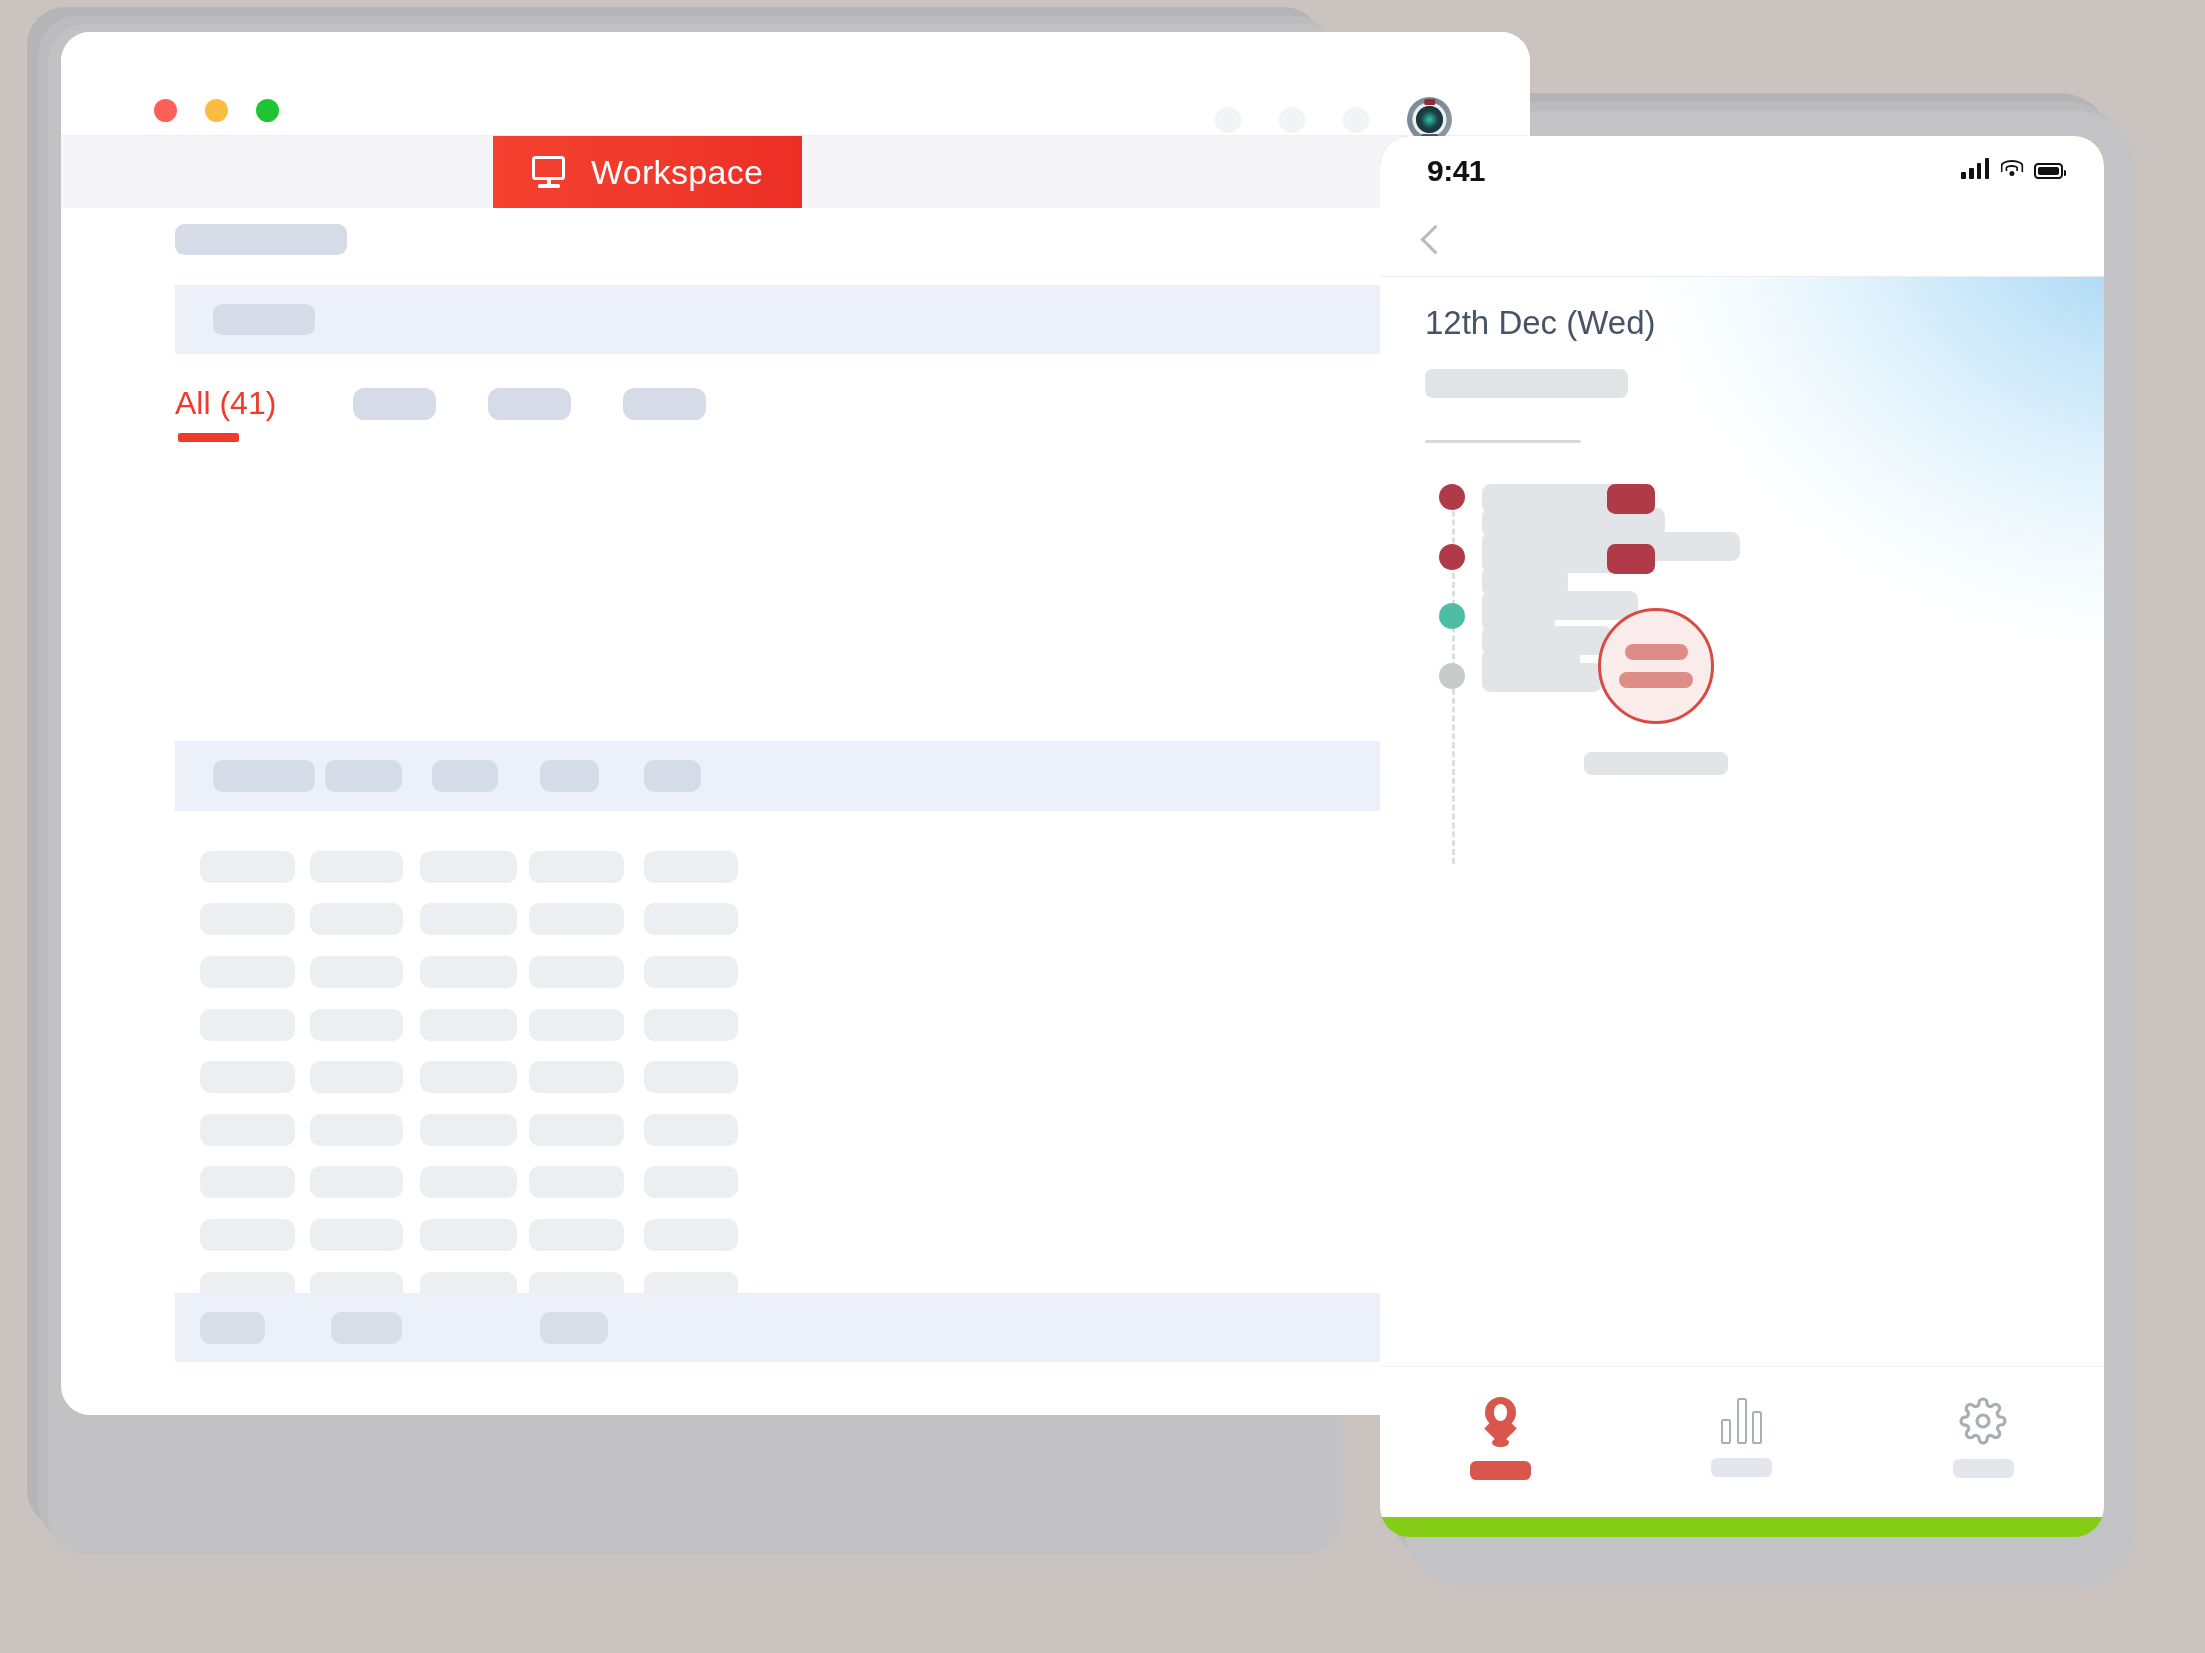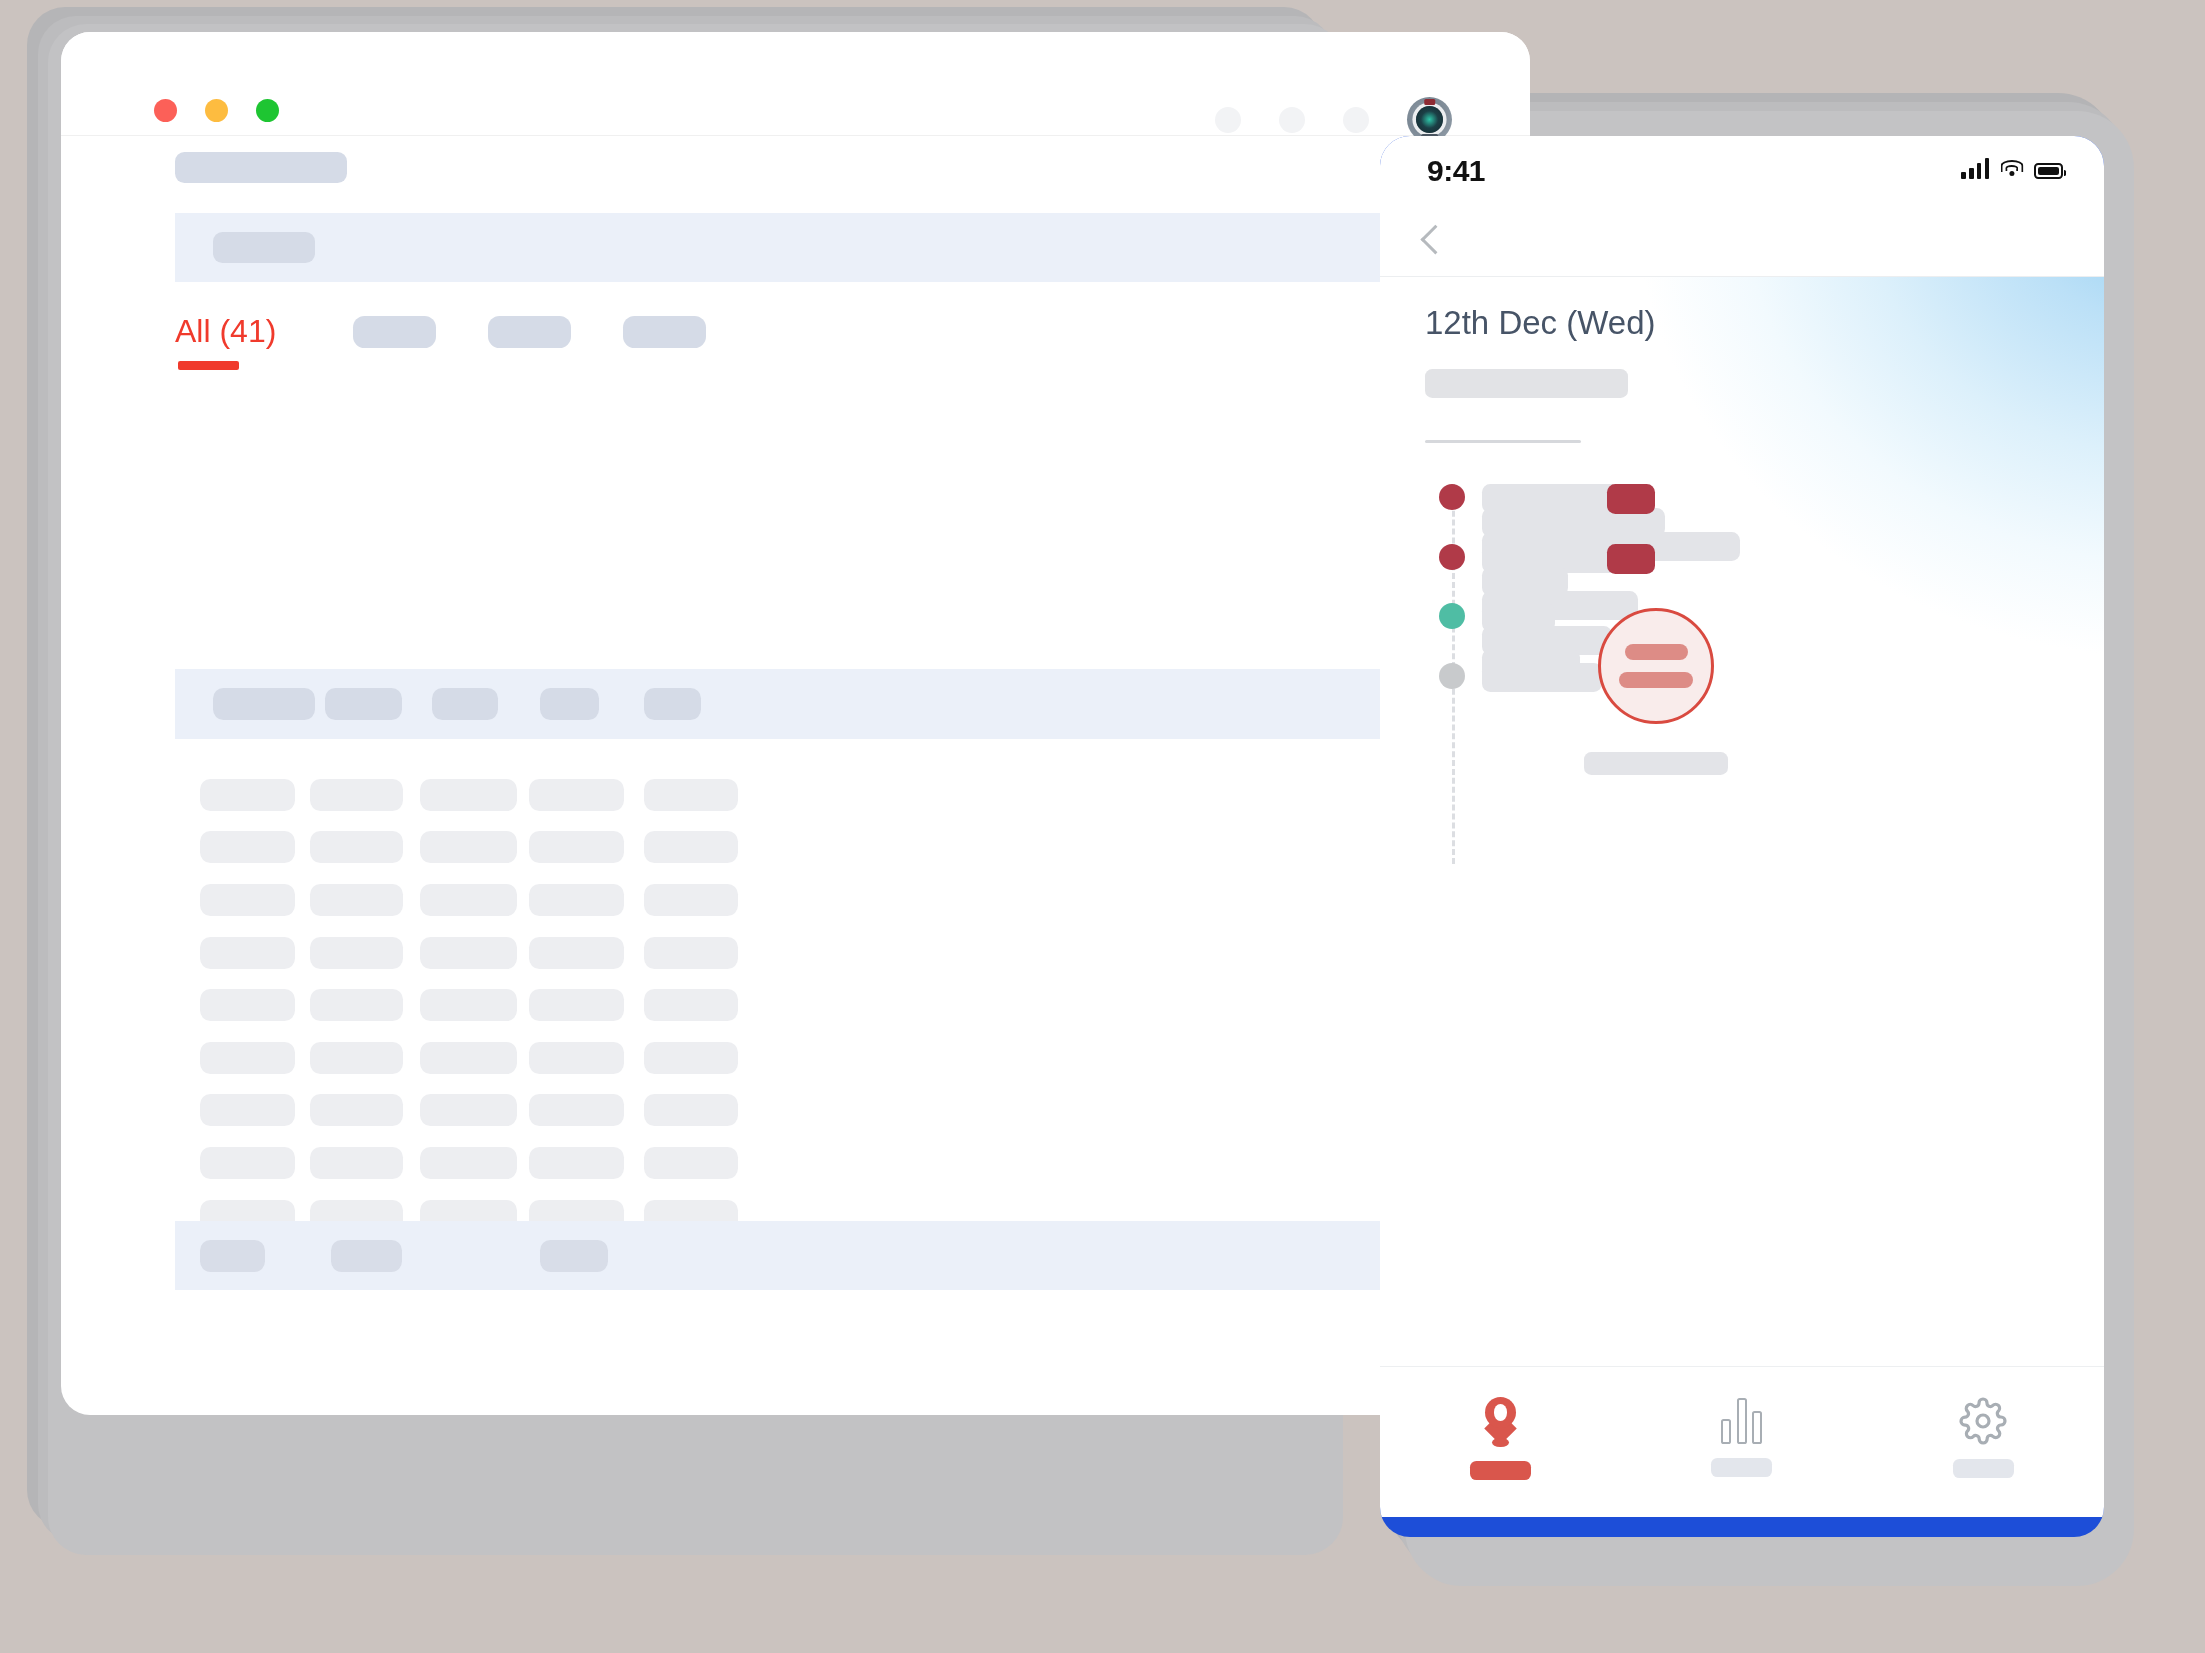--- a/index.html
+++ b/index.html
@@ -189,21 +189,21 @@
   }
   #table-foot .sk { position:absolute; top: 19px; height: 32px; border-radius:10.4px; background:#d8dde8; }
 
   
   #phone {
     position: absolute;
     left: 1380px;
     top: 136px;
     width: 724px;
     height: 1401px;
-    background: #1d4ed8;
+    background: #84cc16;
     border-radius: 30px;
     overflow: hidden;
   }
 
   #status-bar {
     position: relative;
     height: 68px;
     background:#fff;
   }
   #status-time {
@@ -367,20 +367,30 @@
         <div class="tb-circle"></div>
         <div class="tb-avatar">
           <div class="topnub"></div>
           <div class="lens"></div>
           <div class="botnub"></div>
         </div>
       </div>
     </div>
 
 
+    <div class="navstrip">
+      <div id="workspace-tab">
+        <div class="monitor-ico">
+          <div class="scr"></div>
+            <div class="stand"></div>
+            <div class="base"></div>
+        </div>
+        <div class="label">Workspace</div>
+      </div>
+    </div>
 
     <div class="content">
 
       <div id="toolbar-row" class="sk"></div>
 
       <div id="filter-band">
         <div class="sk"></div>
       </div>
 
       <div id="tabs-row">

